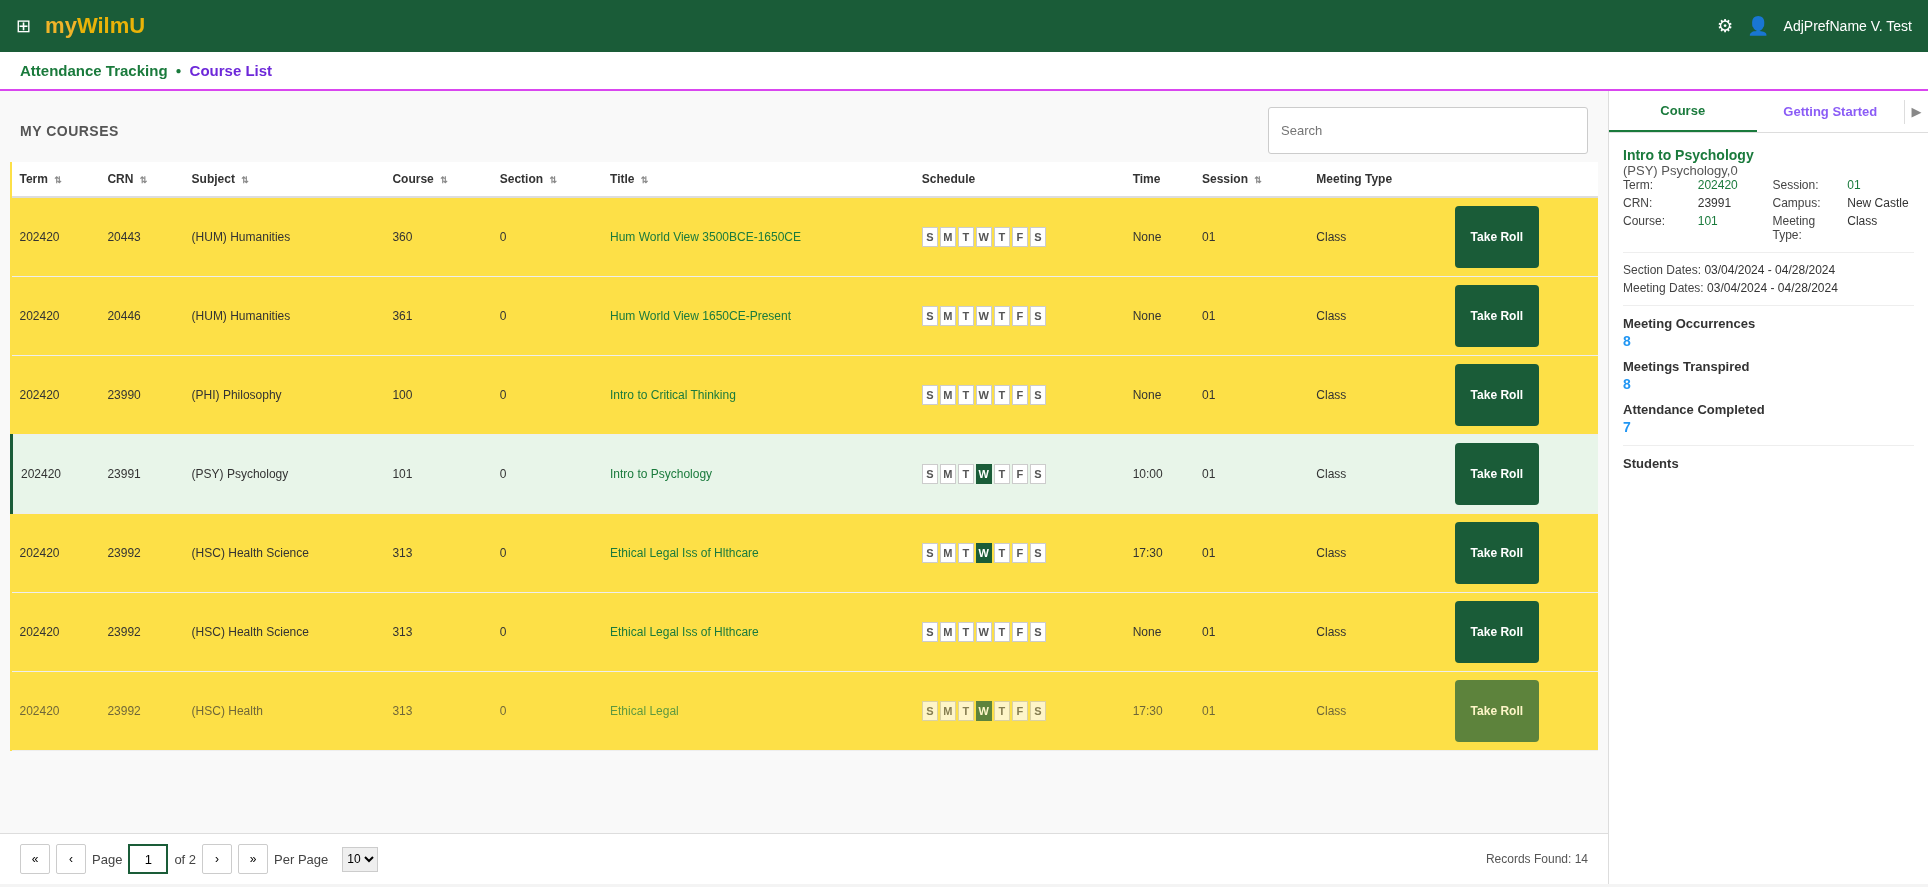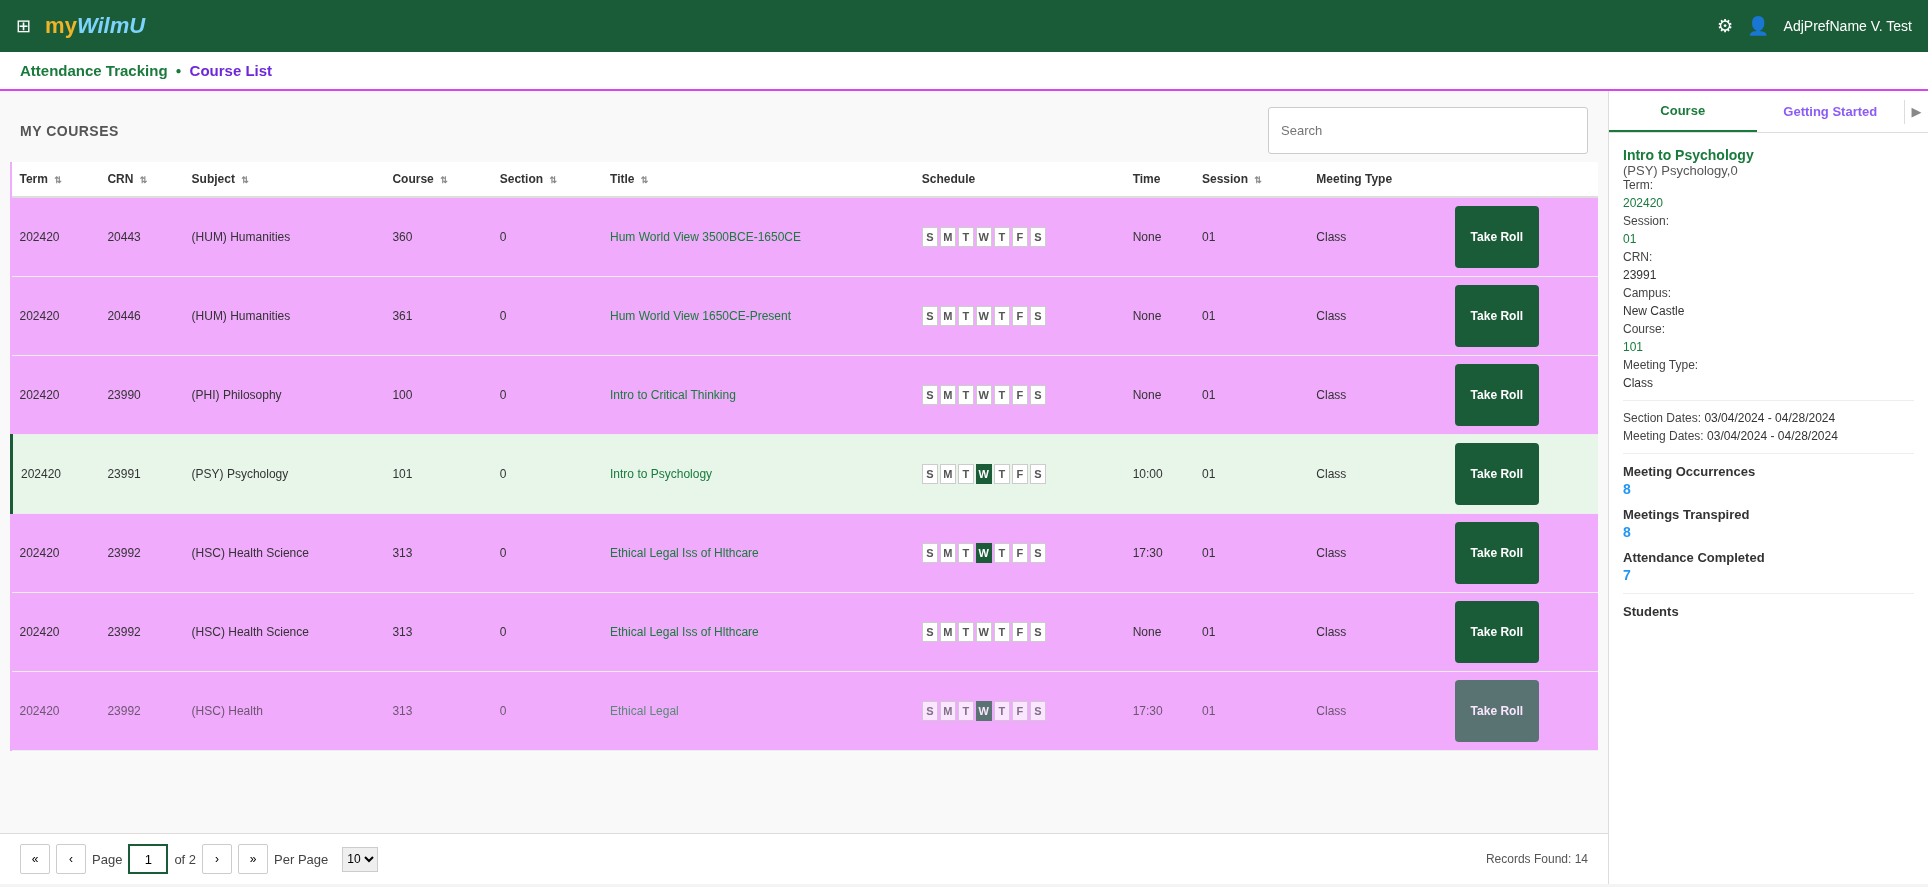--- a/index.html
+++ b/index.html
@@ -11,21 +11,21 @@
       height: 52px;
       display: flex;
       align-items: center;
       padding: 0 16px;
       justify-content: space-between;
     }
     .topnav-left { display: flex; align-items: center; gap: 14px; }
     .grid-icon { color: #fff; font-size: 18px; cursor: pointer; }
     .logo { font-size: 22px; font-weight: bold; }
     .logo-my { color: #f0b429; }
-    .logo-wilmu { color: #7dd3fc; font-style: italic; }
+    .logo-wilmu { color: #eab308; }
     .topnav-right { display: flex; align-items: center; gap: 14px; color: #fff; }
     .topnav-username { color: #fff; font-size: 14px; }
 
     
     .breadcrumb {
       background: #fff;
       border-bottom: 2px solid #d946ef;
       padding: 10px 20px;
       display: flex;
       align-items: center;
@@ -73,21 +73,21 @@
 
     
     .table-wrapper {
       flex: 1;
       overflow-y: auto;
       padding: 0 10px;
     }
     table {
       width: 100%;
       border-collapse: collapse;
-      background: #f0abfc;
+      background: #fde047;
     }
     thead tr {
       background: #fff;
       border-bottom: 2px solid #ddd;
     }
     th {
       padding: 10px 8px;
       text-align: left;
       font-size: 12px;
       font-weight: 600;
@@ -216,21 +216,21 @@
     .sidebar-content { padding: 14px; }
     .course-name-link {
       color: #1a7a3c;
       font-size: 14px;
       font-weight: bold;
       cursor: pointer;
     }
     .course-sub { color: #555; font-size: 13px; margin-bottom: 0; }
     .info-grid {
       display: grid;
-      grid-template-columns: 1fr;
+      grid-template-columns: 1fr 1fr 1fr 1fr;
       gap: 4px 8px;
       font-size: 12px;
     }
     .info-label { color: #444; }
     .info-value { color: #333; }
     .info-value.link { color: #1a7a3c; cursor: pointer; }
     .section-divider { border: none; border-top: 1px solid #eee; margin: 10px 0; }
     .dates-row { font-size: 12px; color: #444; margin-bottom: 4px; }
     .dates-value { color: #333; }
     .stat-block { margin-bottom: 10px; }

